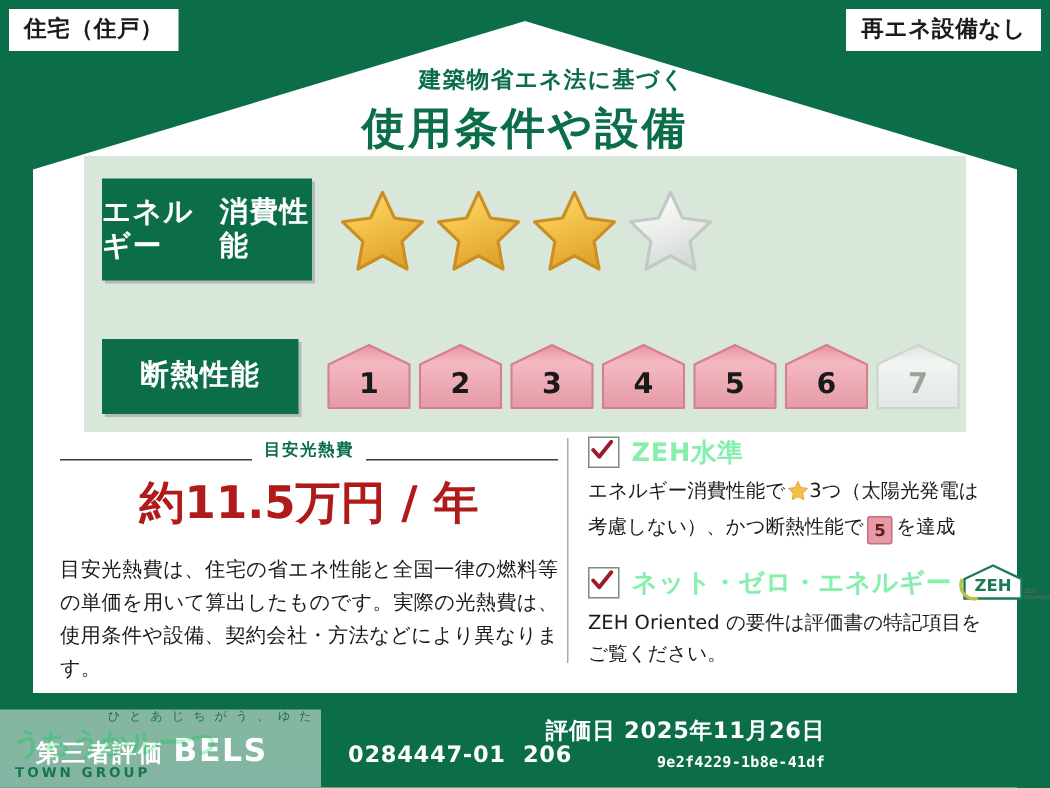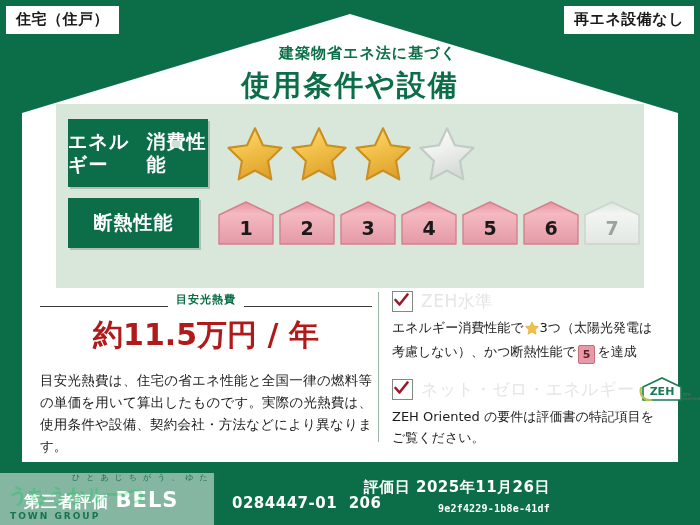--- a/index.html
+++ b/index.html
@@ -51,21 +51,21 @@
 
   
   .panel{
     position:absolute;left:56px;top:104px;width:588px;height:184px;
     background:#d9e6da;
   }
 
   
   .row{position:absolute;left:0;width:588px;display:flex;align-items:center;}
   .row-energy{top:8px;height:82px;}
-  .row-insul{top:80px;height:78px;}
+  .row-insul{top:108px;height:78px;}
 
   .row-label{
     width:140px;margin-left:12px;height:68px;
     background:#0b6e48;color:#ffffff;
     display:flex;flex-direction:row;align-items:center;justify-content:center;
     font-weight:700;font-size:19px;line-height:1.22;letter-spacing:1px;
     box-shadow:2px 2px 0 rgba(0,0,0,.18);
   }
   .row-insul .row-label{height:50px;}
 
@@ -115,21 +115,21 @@
   
   .zeh-block{position:absolute;left:392px;top:290px;width:268px;}
   .zeh-item{margin-bottom:12px;}
   .zeh-head{display:flex;align-items:center;}
   .checkbox{
     width:19px;height:19px;border:1.6px solid #7d8b80;background:#fff;
     margin-right:8px;flex:0 0 auto;position:relative;
   }
   .checkbox svg{position:absolute;left:1px;top:1px;}
   .zeh-title{
-    color:#e5e5e5;font-size:17px;font-weight:400;letter-spacing:.5px;
+    color:#86efac;font-size:17px;font-weight:700;letter-spacing:.5px;
     white-space:nowrap;
   }
   .zeh-body{
     margin-top:5px;color:#1b1b1b;font-size:13px;line-height:1.6;
   }
   .inline-star{display:inline-block;vertical-align:-3px;margin:0 1px;}
   .inline-badge{
     display:inline-block;vertical-align:-2px;margin:0 2px;
     background:#e79aa6;border:1px solid #c76c7c;color:#5a1f28;
     font-size:11px;font-weight:700;padding:0 4px;border-radius:2px;

